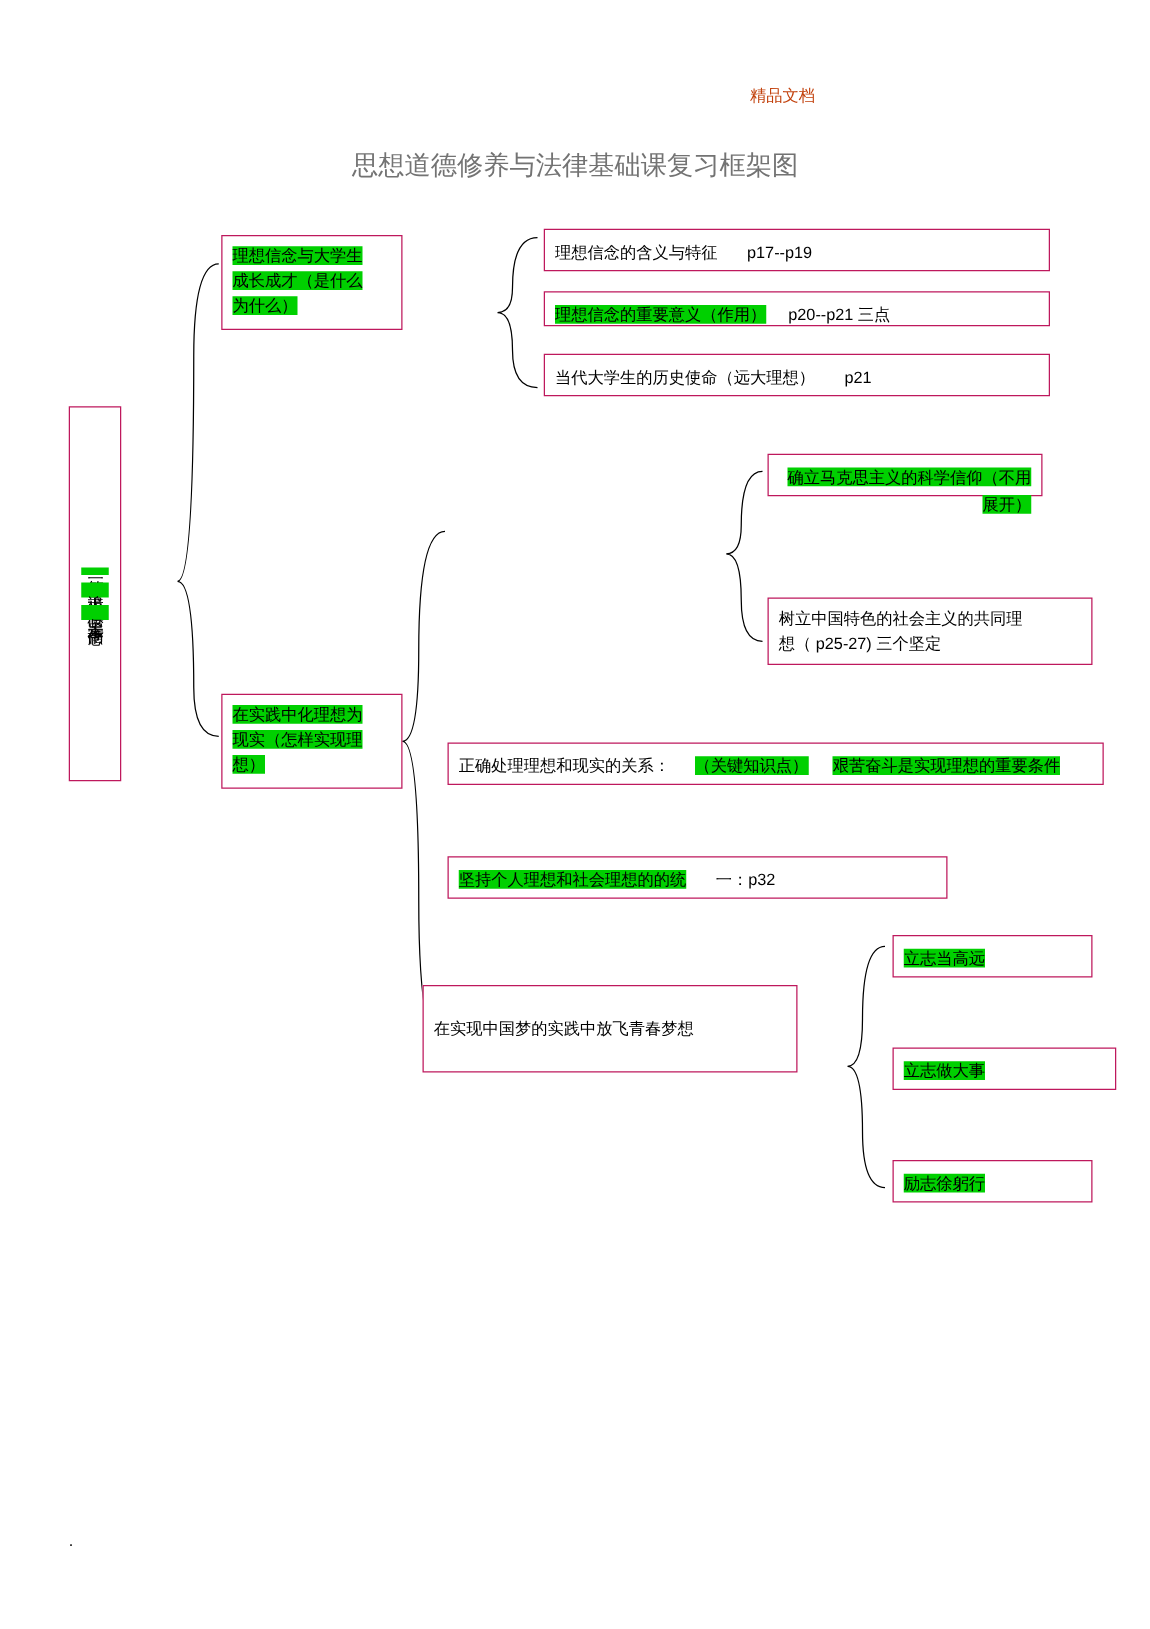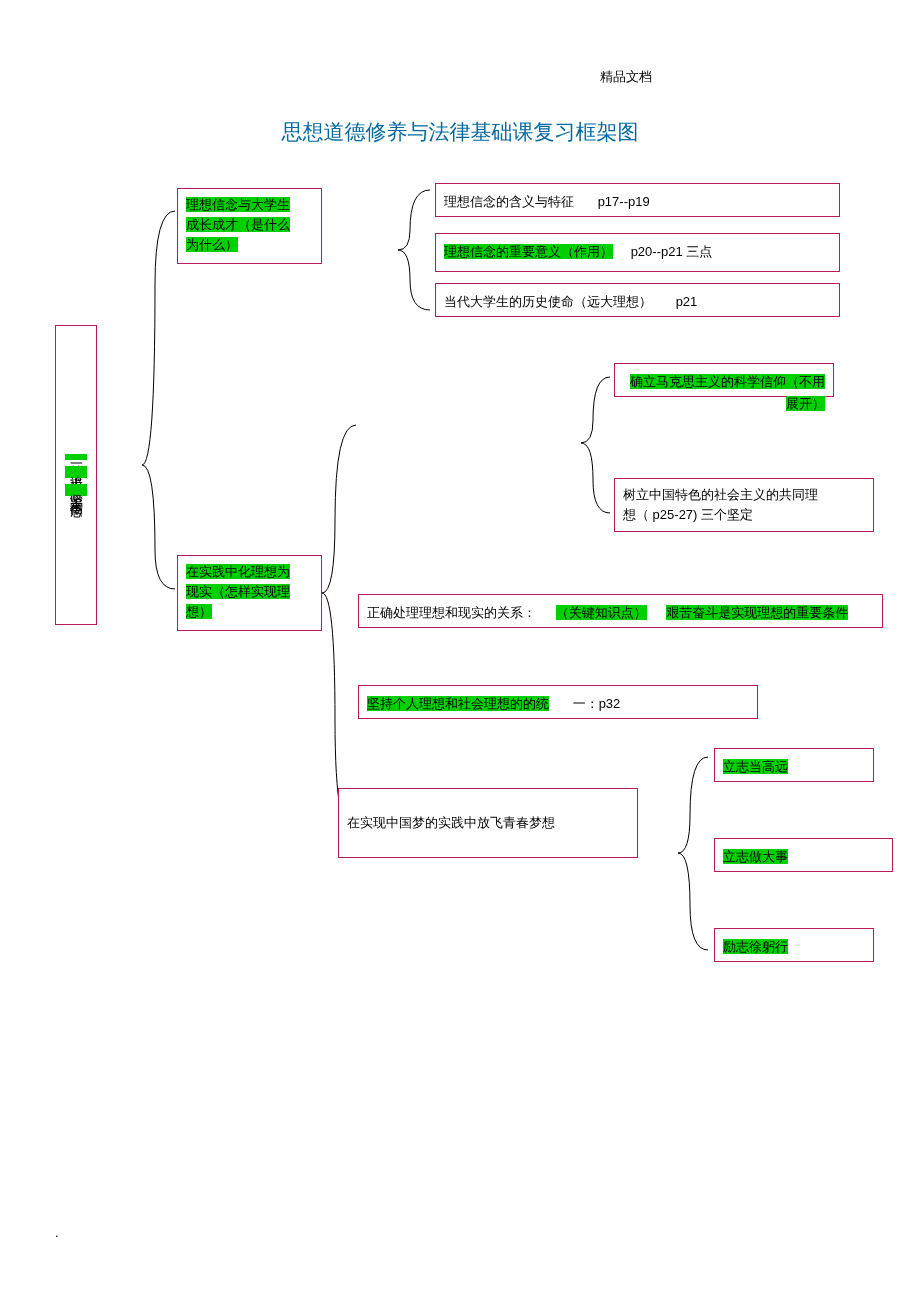--- a/index.html
+++ b/index.html
@@ -13,30 +13,30 @@
   .page {
     position: relative;
     width: 920px;
     height: 1303px;
   }
   .header-right {
     position: absolute;
     top: 68px;
     left: 600px;
     font-size: 13px;
-    color: #000000;
+    color: #c2410c;
   }
   .title {
     position: absolute;
     top: 118px;
     left: 0;
     width: 920px;
     text-align: center;
     font-size: 21px;
-    color: #0369a1;
+    color: #737373;
   }
   .box {
     position: absolute;
     border: 1px solid #be185d;
     background: #fff;
     box-sizing: border-box;
     font-size: 13px;
     line-height: 1.7;
     padding: 6px 8px;
     color: #000;
@@ -95,21 +95,21 @@
 
   <svg class="brace" style="left:380px; top:180px; width:55px; height:140px;">
     <path d="M50,10 Q30,10 30,50 Q30,70 18,70 Q30,70 30,100 Q30,130 50,130"></path>
   </svg>
 
   <div class="box" style="left:435px; top:183px; width:405px; height:34px; padding-top:7px;">
     <span>理想信念的含义与特征</span>
     <span style="margin-left:20px;text-align:right;">p17--p19</span>
   </div>
 
-  <div class="box" style="left:435px; top:233px; width:405px; height:39px; padding-top:7px;">
+  <div class="box" style="left:435px; top:233px; width:405px; height:28px; padding-top:7px;">
     <span class="hl">理想信念的重要意义（作用）</span>
     <span style="margin-left:14px;">p20--p21 三点</span>
   </div>
 
   <div class="box" style="left:435px; top:283px; width:405px; height:34px; padding-top:7px;">
     <span>当代大学生的历史使命（远大理想）</span>
     <span style="margin-left:20px;">p21</span>
   </div>
 
   <div class="box" style="left:177px; top:555px; width:145px; height:76px; line-height:1.55;">

